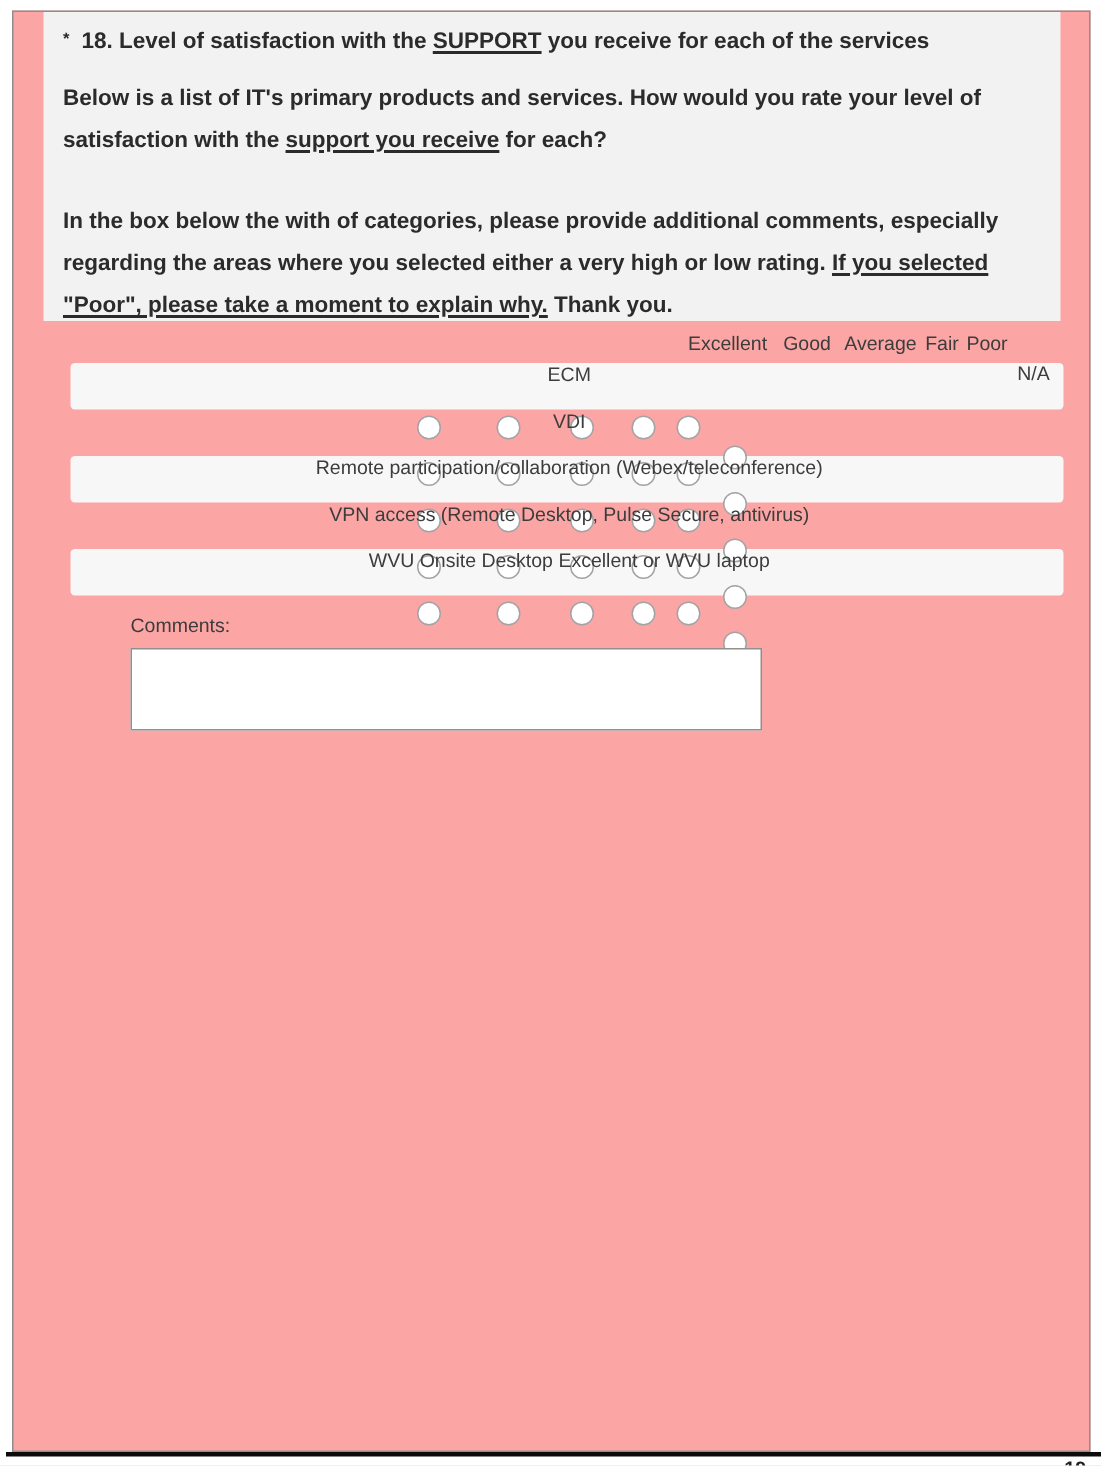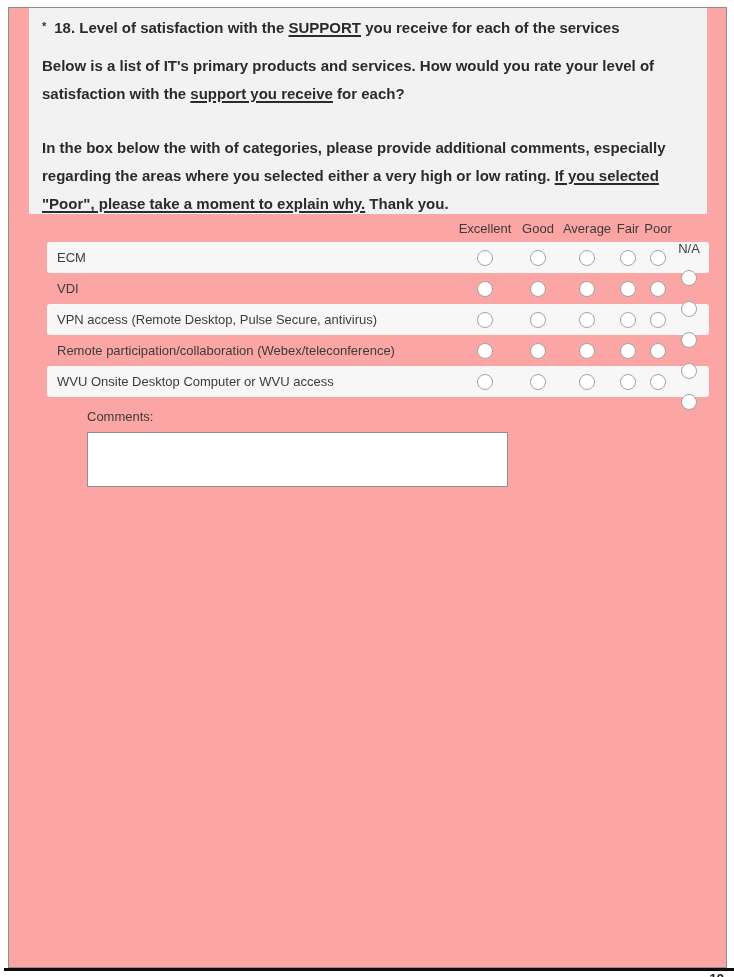--- a/index.html
+++ b/index.html
@@ -25,21 +25,21 @@
               margin-right:17px; padding-right:7px; }
   .cg { display:flex; gap:4px; align-items:center; }
   .cg > :nth-child(1){ width:58px; }
   .cg > :nth-child(2){ width:40px; }
   .cg > :nth-child(3){ width:50px; }
   .cg > :nth-child(4){ width:24px; }
   .cg > :nth-child(5){ width:28px; }
   .cg > :nth-child(6){ width:26px;margin-top:40px; }
   .hcell { text-align:center; font-size:13px; color:#3c3c3c; white-space:nowrap; }
   .m-row { height:31px; margin:0 17px 0 38px; padding:0 7px 0 10px;
-           display:flex; align-items:center; border-radius:3px; }
+           display:flex; align-items:center; border-radius:3px;flex-direction:column; }
   .m-row:nth-child(odd) { background:#f7f7f7; }
   .row-label { flex:1; font-size:13px; color:#3c3c3c; white-space:nowrap; }
   .radio-cell { display:flex; justify-content:center; align-items:center; }
   .radio { width:16px; height:16px; border:1px solid #a3a3a3; border-radius:50%;
            background:#ffffff; cursor:pointer; }
 
   
   .comments { position:absolute; top:401px; left:38px;margin-left:40px; }
   .comments-label { font-size:13px; color:#3c3c3c; line-height:15px; }
   .comments-box { display:block; margin-top:8px; width:421px; height:55px;
@@ -124,20 +124,43 @@
             </div>
             <div class="radio-cell">
               <div class="radio"></div>
             </div>
             <div class="radio-cell">
               <div class="radio"></div>
             </div>
           </div>
         </div>
         <div class="m-row">
+          <span class="row-label">Remote participation/collaboration (Webex/teleconference)</span>
+          <div class="cg">
+            <div class="radio-cell">
+              <div class="radio"></div>
+            </div>
+            <div class="radio-cell">
+              <div class="radio"></div>
+            </div>
+            <div class="radio-cell">
+              <div class="radio"></div>
+            </div>
+            <div class="radio-cell">
+              <div class="radio"></div>
+            </div>
+            <div class="radio-cell">
+              <div class="radio"></div>
+            </div>
+            <div class="radio-cell">
+              <div class="radio"></div>
+            </div>
+          </div>
+        </div>
+        <div class="m-row">
           <span class="row-label">VPN access (Remote Desktop, Pulse Secure, antivirus)</span>
           <div class="cg">
             <div class="radio-cell">
               <div class="radio"></div>
             </div>
             <div class="radio-cell">
               <div class="radio"></div>
             </div>
             <div class="radio-cell">
               <div class="radio"></div>
@@ -147,44 +170,21 @@
             </div>
             <div class="radio-cell">
               <div class="radio"></div>
             </div>
             <div class="radio-cell">
               <div class="radio"></div>
             </div>
           </div>
         </div>
         <div class="m-row">
-          <span class="row-label">Remote participation/collaboration (Webex/teleconference)</span>
-          <div class="cg">
-            <div class="radio-cell">
-              <div class="radio"></div>
-            </div>
-            <div class="radio-cell">
-              <div class="radio"></div>
-            </div>
-            <div class="radio-cell">
-              <div class="radio"></div>
-            </div>
-            <div class="radio-cell">
-              <div class="radio"></div>
-            </div>
-            <div class="radio-cell">
-              <div class="radio"></div>
-            </div>
-            <div class="radio-cell">
-              <div class="radio"></div>
-            </div>
-          </div>
-        </div>
-        <div class="m-row">
-          <span class="row-label">WVU Onsite Desktop Computer or WVU access</span>
+          <span class="row-label">WVU Onsite Desktop Excellent or WVU laptop</span>
           <div class="cg">
             <div class="radio-cell">
               <div class="radio"></div>
             </div>
             <div class="radio-cell">
               <div class="radio"></div>
             </div>
             <div class="radio-cell">
               <div class="radio"></div>
             </div>

